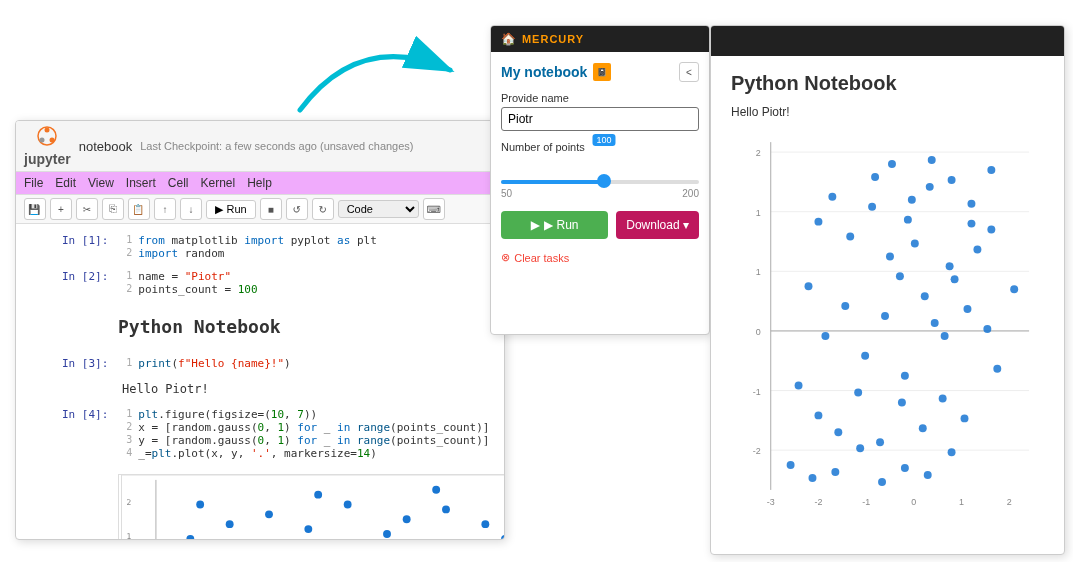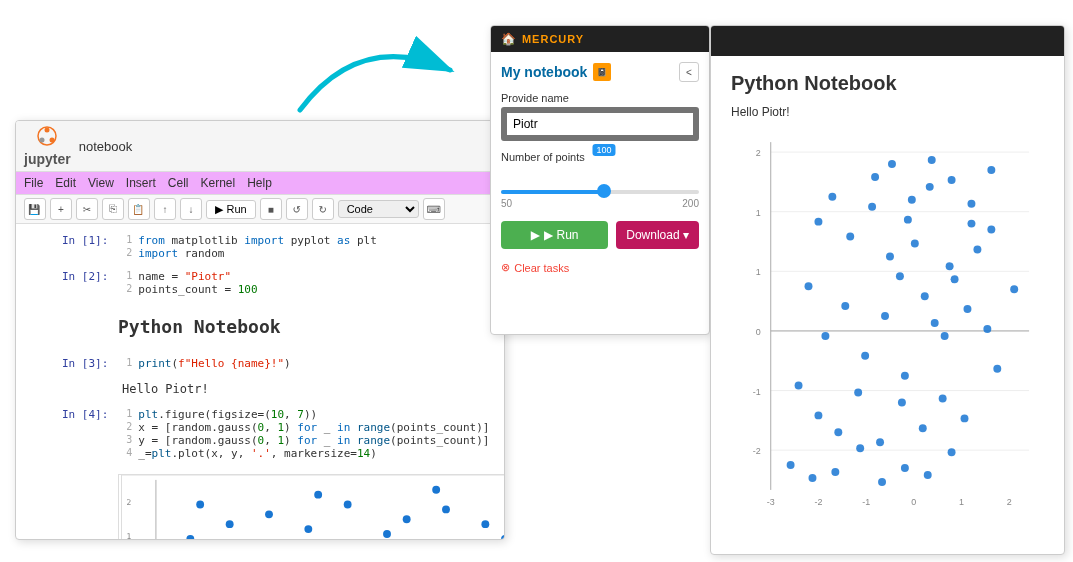--- a/index.html
+++ b/index.html
@@ -263,21 +263,21 @@
     }
 
     .field-label {
       font-size: 11px;
       color: #333;
       margin-bottom: 3px;
     }
 
     .field-input {
       width: 100%;
-      border: 6px solid #737373;
+      border: 1px solid #737373;
       border-radius: 3px;
       padding: 4px 6px;
       font-size: 12px;
       margin-bottom: 10px;
     }
 
     .slider-label {
       font-size: 11px;
       color: #333;
       margin-bottom: 3px;
@@ -441,20 +441,21 @@
     <div class="jupyter-logo">
       <svg class="jupyter-logo-icon" viewBox="0 0 22 22">
         <circle cx="11" cy="11" r="9" fill="none" stroke="#f37524" stroke-width="1.5"></circle>
         <circle cx="11" cy="5" r="2.5" fill="#f37524"></circle>
         <circle cx="6" cy="15" r="2.5" fill="#979797"></circle>
         <circle cx="16" cy="15" r="2.5" fill="#f37524"></circle>
       </svg>
       <span style="font-size:14px;font-weight:bold;color:#555;">jupyter</span>
     </div>
     <span style="font-size:13px;color:#333;">notebook</span>
+    <span style="font-size:11px;color:#888;">Last Checkpoint: a few seconds ago (unsaved changes)</span>
   </div>
 
   <div class="jupyter-menu">
     <span class="jupyter-menu-item">File</span>
     <span class="jupyter-menu-item">Edit</span>
     <span class="jupyter-menu-item">View</span>
     <span class="jupyter-menu-item">Insert</span>
     <span class="jupyter-menu-item">Cell</span>
     <span class="jupyter-menu-item">Kernel</span>
     <span class="jupyter-menu-item">Help</span>

